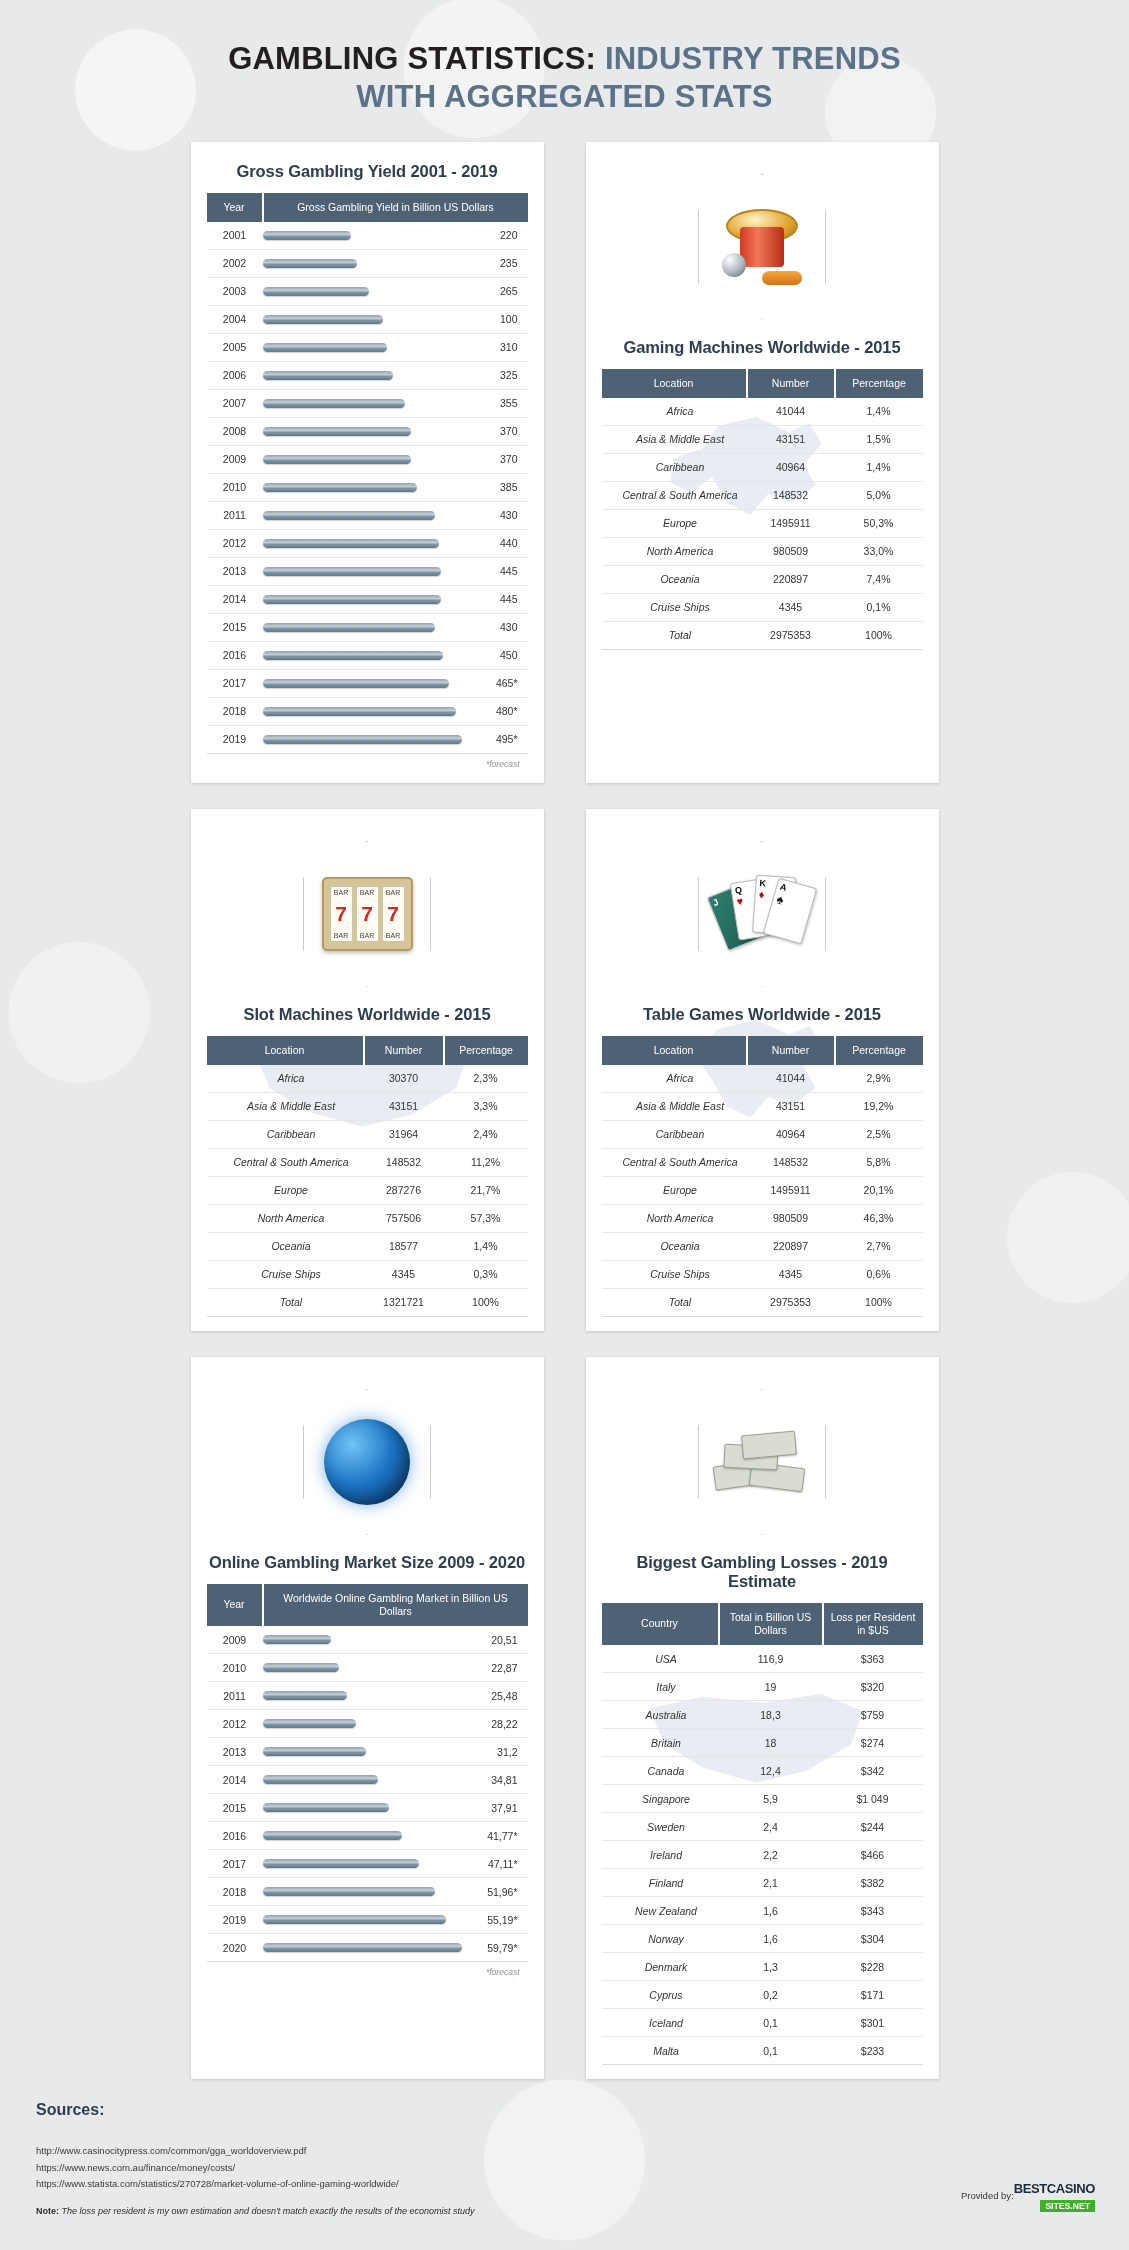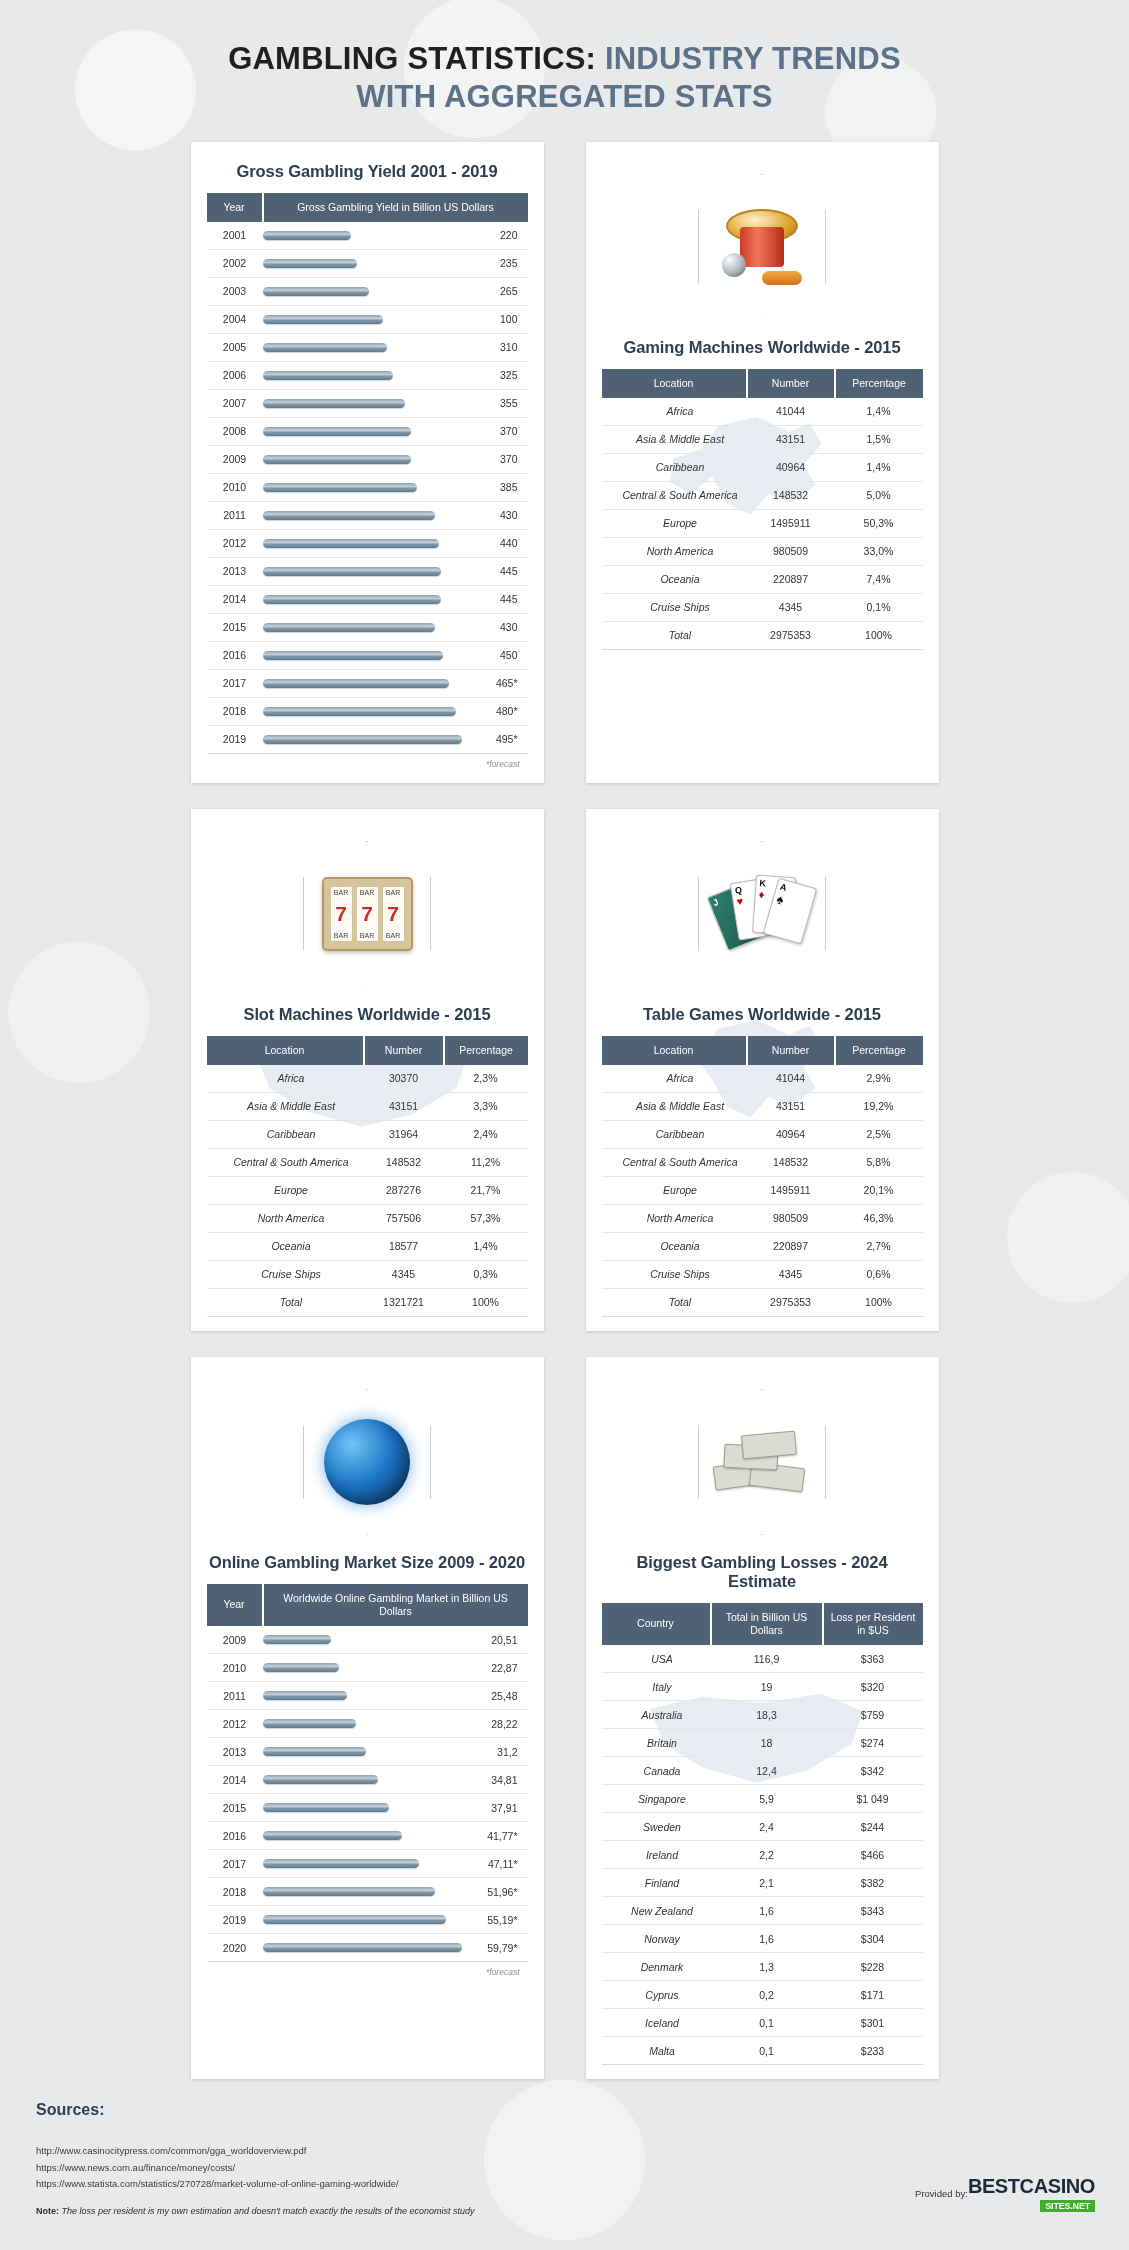--- a/index.html
+++ b/index.html
@@ -167,21 +167,21 @@
   .footer .note i { font-style: italic; }
 
   .provided {
     position: absolute;
     right: 34px; bottom: 14px;
     display: flex; align-items: center; 
   }
   .provided .lbl { font-size: 9.5px; color: #333; }
   .logo-box { text-align: right; line-height: 1; }
   .logo-top {
-    font-size: 20px; font-weight: bold; color: #1b2a3a; letter-spacing: -0.4px;
+    font-size: 13px; font-weight: bold; color: #1b2a3a; letter-spacing: -0.4px;
   }
   .logo-bot {
     background: #3fae29; color: #fff; font-size: 9px; font-weight: bold;
     padding: 1.5px 5px; display: inline-block; margin-top: 1.5px; letter-spacing: -0.2px;
   }
 
   
   .slot { display:flex; gap:3px; background:#d8c49a; padding:7px 6px; border-radius:5px;
           border:2px solid #b7995f; box-shadow: 0 2px 4px rgba(0,0,0,.25); }
   .reel { width:23px; background:#fdfbf4; border:1px solid #cfc3a2; border-radius:2px;
@@ -791,26 +791,26 @@
         <div class="hex"></div>
         <div class="hex-inner">
           <div class="money">
             <div class="bill" style="left:2px;top:32px;transform:rotate(-8deg)"></div>
             <div class="bill" style="left:38px;top:34px;transform:rotate(7deg)"></div>
             <div class="bill" style="left:12px;top:14px;transform:rotate(3deg)"></div>
             <div class="bill" style="left:30px;top:2px;transform:rotate(-5deg)"></div>
           </div>
         </div>
       </div>
-      <div class="card-title">Biggest Gambling Losses - 2024 Estimate</div>
+      <div class="card-title">Biggest Gambling Losses - 2019 Estimate</div>
       <table>
         <thead>
           <tr>
             <th>Country</th>
-            <th style="width:112px">Total in Billion US Dollars</th>
+            <th style="width:104px">Total in Billion US Dollars</th>
             <th style="width:100px">Loss per Resident in $US</th>
           </tr>
         </thead>
         <tbody id="tb-losses">
             <tr>
               <td class="loc">USA</td>
               <td>116,9</td>
               <td>$363</td>
             </tr>
             <tr>

